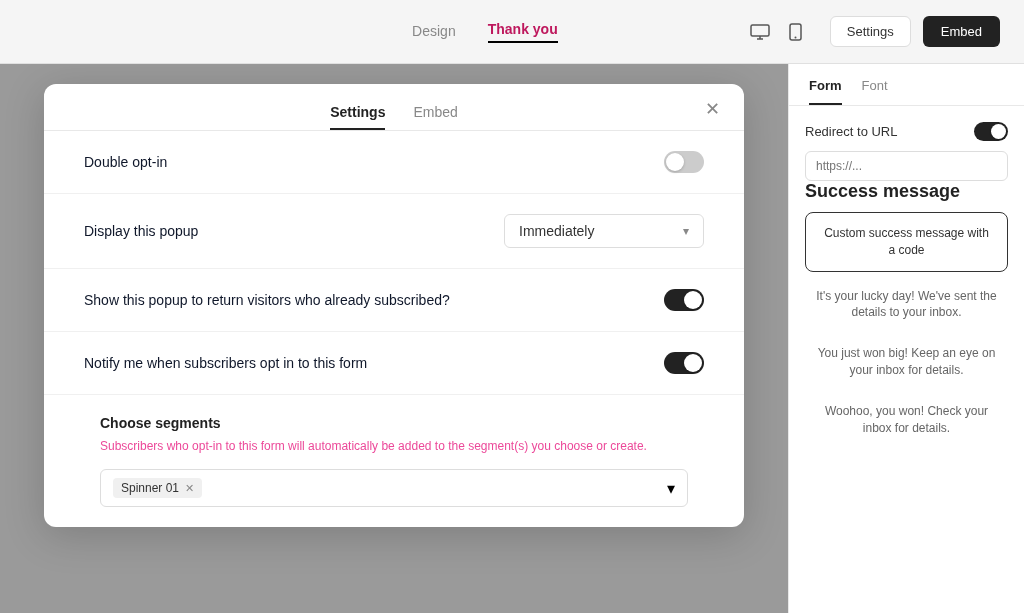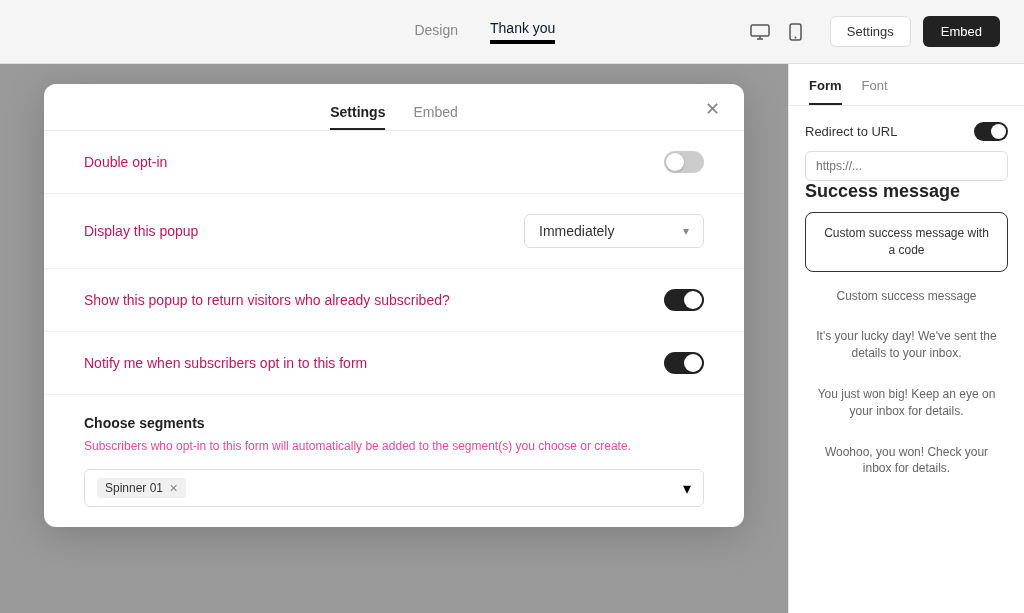--- a/index.html
+++ b/index.html
@@ -18,32 +18,32 @@
       height: 64px;
       display: flex;
       align-items: center;
       justify-content: space-between;
       padding: 0 24px;
       border-bottom: 1px solid #e0e0e0;
     }
     .top-bar-nav {
       display: flex;
       gap: 32px;
-      align-items: center;
+      align-items: flex-end;
     }
     .top-bar-nav .tab {
       font-size: 14px;
       color: #888;
       cursor: pointer;
       padding-bottom: 4px;
     }
     .top-bar-nav .tab.active {
-      color: #0f172a;
-      font-weight: 400;
-      border-bottom: 4px solid #000000;
+      color: #be185d;
+      font-weight: 700;
+      border-bottom: 2px solid #000000;
     }
     .top-bar-right {
       display: flex;
       align-items: center;
       gap: 12px;
     }
     .device-icons {
       display: flex;
       gap: 8px;
       margin-right: 8px;
@@ -148,21 +148,21 @@
     
     .settings-row {
       display: flex;
       align-items: center;
       justify-content: space-between;
       padding: 20px 40px;
       border-bottom: 1px solid #f0f0f0;
     }
     .settings-row-label {
       font-size: 14px;
-      color: #be185d;
+      color: #0f172a;
       font-weight: 500;
     }
 
     
     .toggle {
       width: 40px;
       height: 22px;
       border-radius: 11px;
       position: relative;
       cursor: pointer;
@@ -188,34 +188,34 @@
     .toggle.on .toggle-knob { left: 20px; }
 
     
     .select-dropdown {
       display: flex;
       align-items: center;
       justify-content: space-between;
       border: 1px solid #ddd;
       border-radius: 6px;
       padding: 8px 14px;
-      width: 180px;
+      width: 200px;
       cursor: pointer;
       font-size: 14px;
       color: #333;
       background: white;
     }
     .select-dropdown .chevron {
       color: #888;
       font-size: 12px;
     }
 
     
     .segments-section {
-      padding: 20px 40px;
+      padding: 20px 56px;
     }
     .segments-label {
       font-size: 14px;
       font-weight: 600;
       color: #222;
       margin-bottom: 6px;
     }
     .segments-desc {
       font-size: 12px;
       color: #ec4899;
@@ -447,20 +447,19 @@
         <div class="sidebar-toggle">
           <div class="sidebar-toggle-knob"></div>
         </div>
       </div>
       <input class="url-input" type="text" placeholder="https://..." style="">
 
       
       <div class="success-message-title">Success message</div>
 
       <div class="success-option active">Custom success message with a code</div>
-      <div class="success-option plain">Custom success message</div>
       <div class="success-option plain">It's your lucky day! We've sent the details to your inbox.</div>
       <div class="success-option plain">You just won big! Keep an eye on your inbox for details.</div>
       <div class="success-option plain">Woohoo, you won! Check your inbox for details.</div>
     </div>
   </div>
 
 </div>
 
 </body></html>

